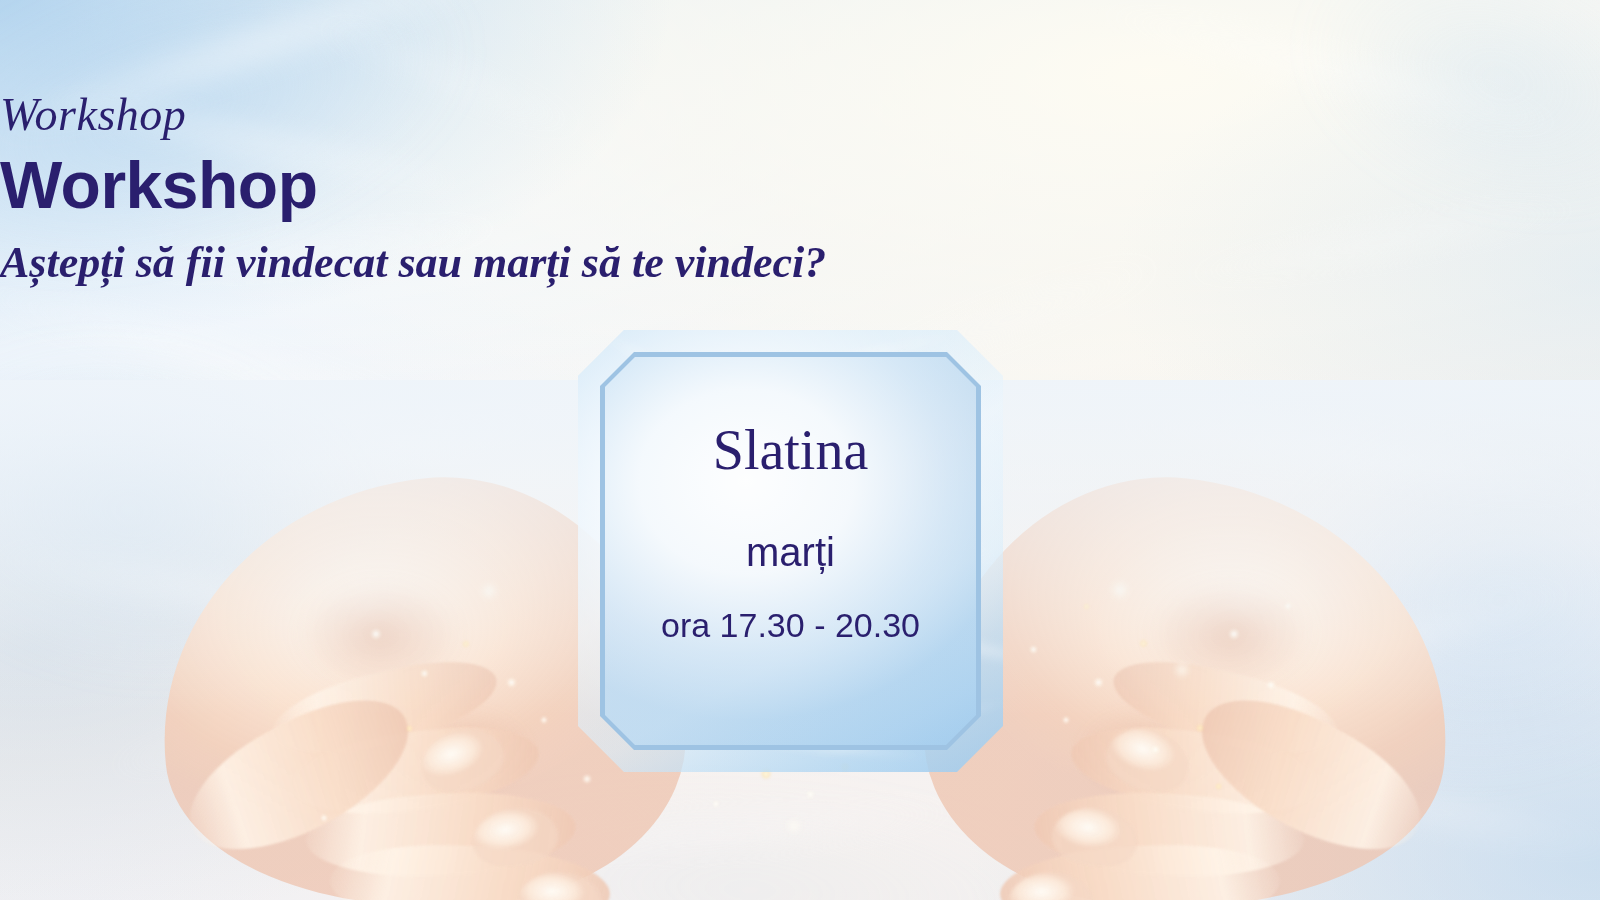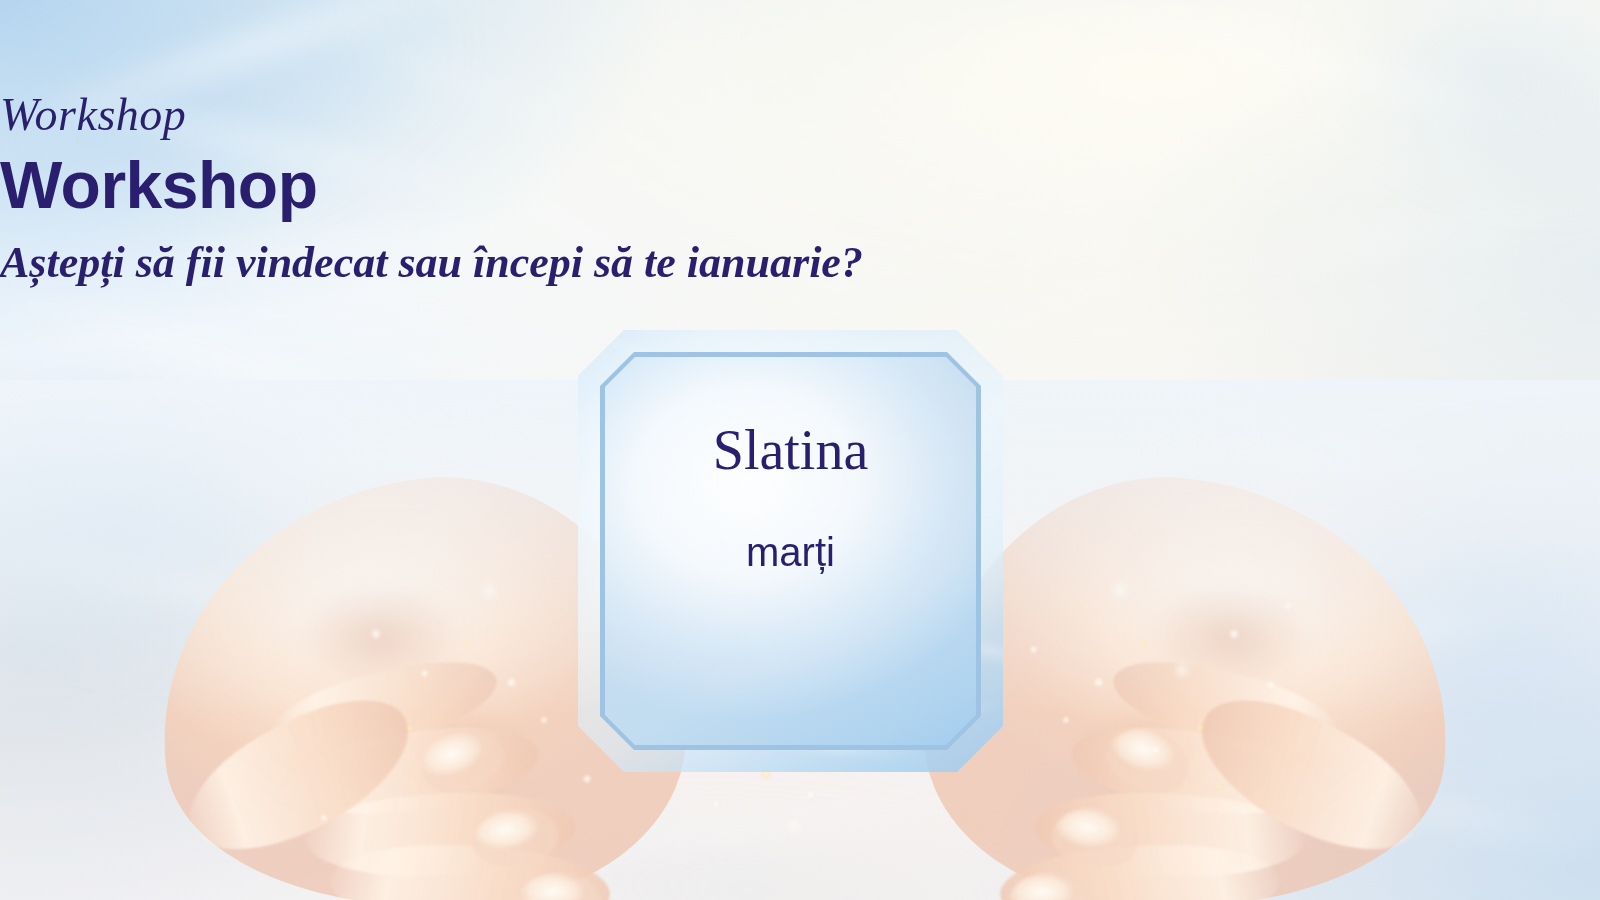--- a/index.html
+++ b/index.html
@@ -434,21 +434,21 @@
     <div class="spark warm" style="left:760px; top:768px; width:12px; height:12px;"></div>
     <div class="spark" style="left:806px; top:790px; width:9px; height:9px;"></div>
     <div class="spark warm" style="left:840px; top:762px; width:10px; height:10px;"></div>
     <div class="spark" style="left:712px; top:800px; width:8px; height:8px;"></div>
     <div class="spark big" style="left:786px; top:818px; width:16px; height:16px;"></div>
   </div>
 
   <div class="headings">
     <div class="kicker">Workshop</div>
     <div class="title">Workshop</div>
-    <div class="subtitle">Aștepți să fii vindecat sau începi să te ianuarie?</div>
+    <div class="subtitle">Aștepți să fii vindecat sau marți să te vindeci?</div>
   </div>
 
   <div class="card">
     <div class="card-bg"></div>
 
     <div>
       <div class="ice i1"></div>
         <div class="ice i2"></div>
         <div class="ice i3"></div>
       <div class="ice i4"></div>
@@ -459,16 +459,17 @@
         <div class="ice i9"></div>
     </div>
 
     <div class="card-border">
       <div class="card-border-inner"></div>
     </div>
 
     <div class="card-text">
       <div class="card-city">Slatina</div>
       <div class="card-day">marți</div>
+      <div class="card-time">ora 17.30 - 20.30</div>
     </div>
   </div>
 
 </div>
 
 </body></html>

